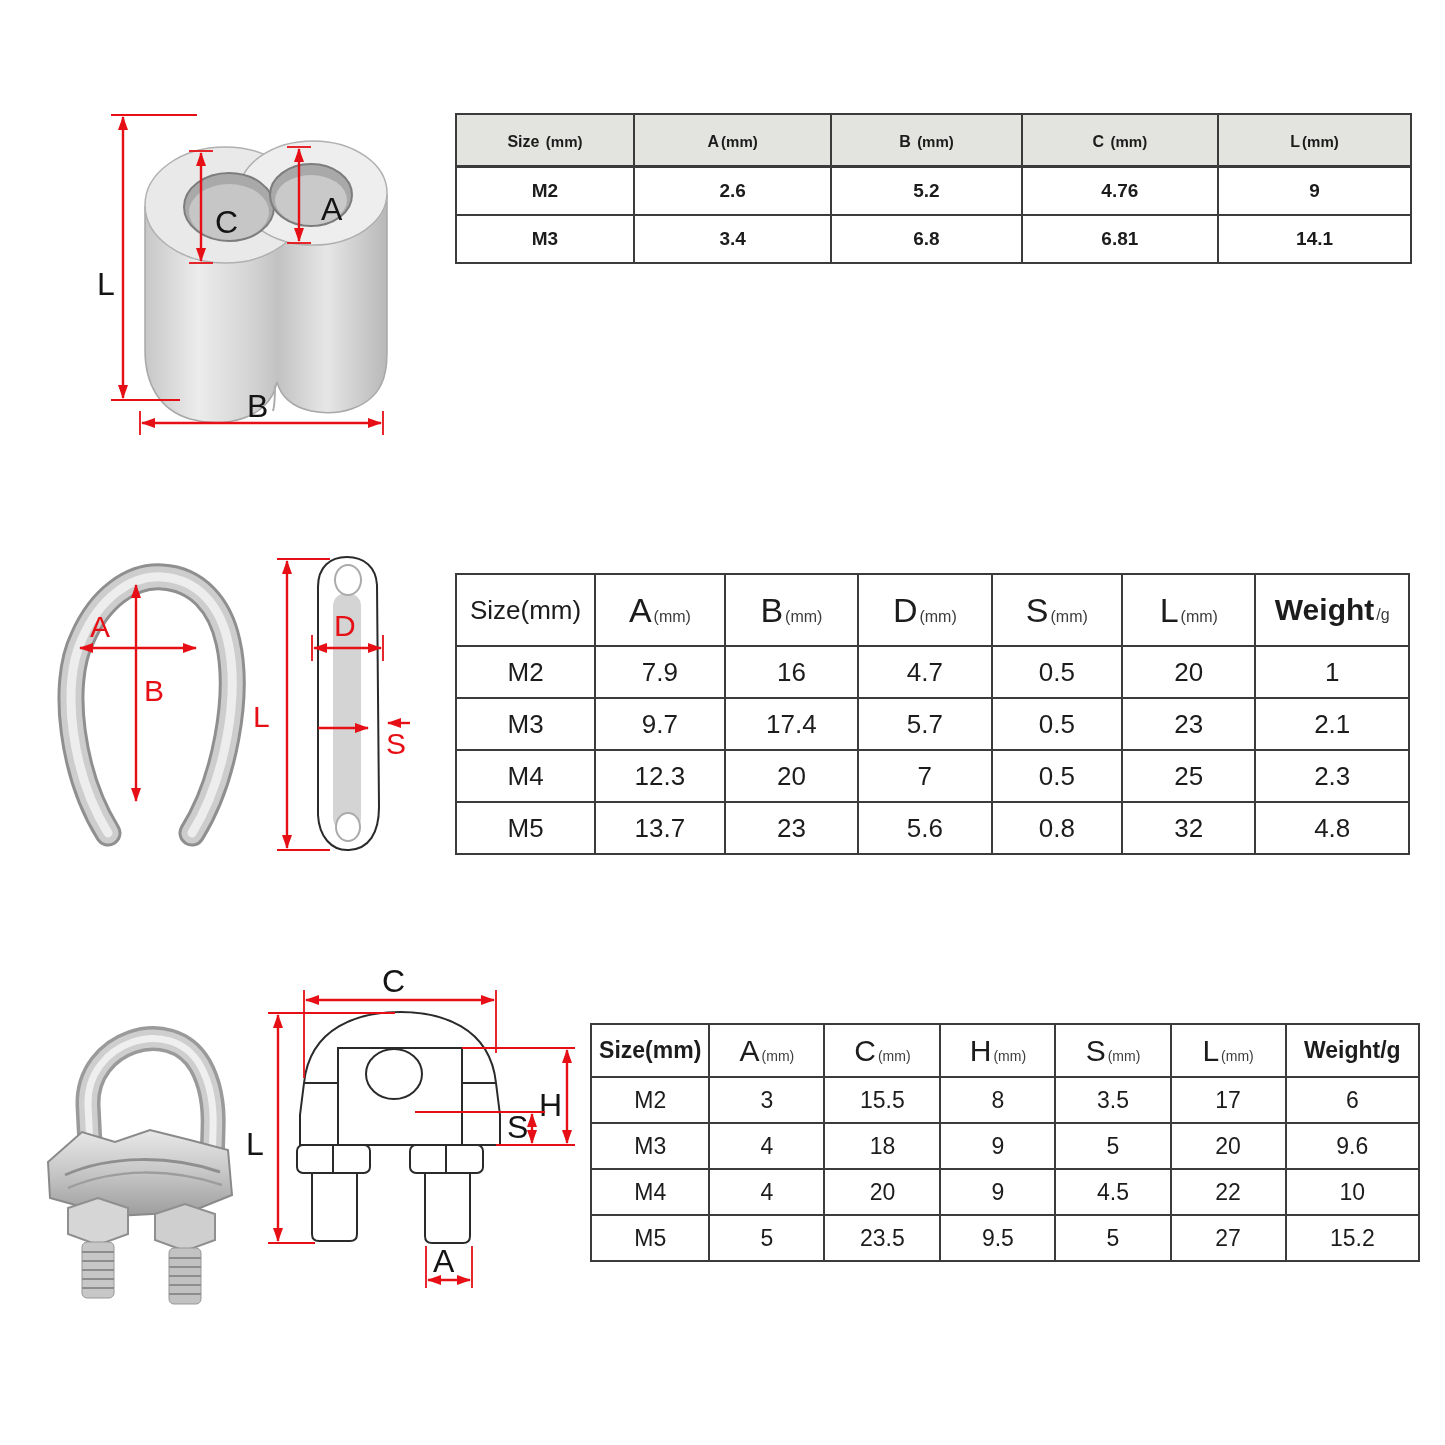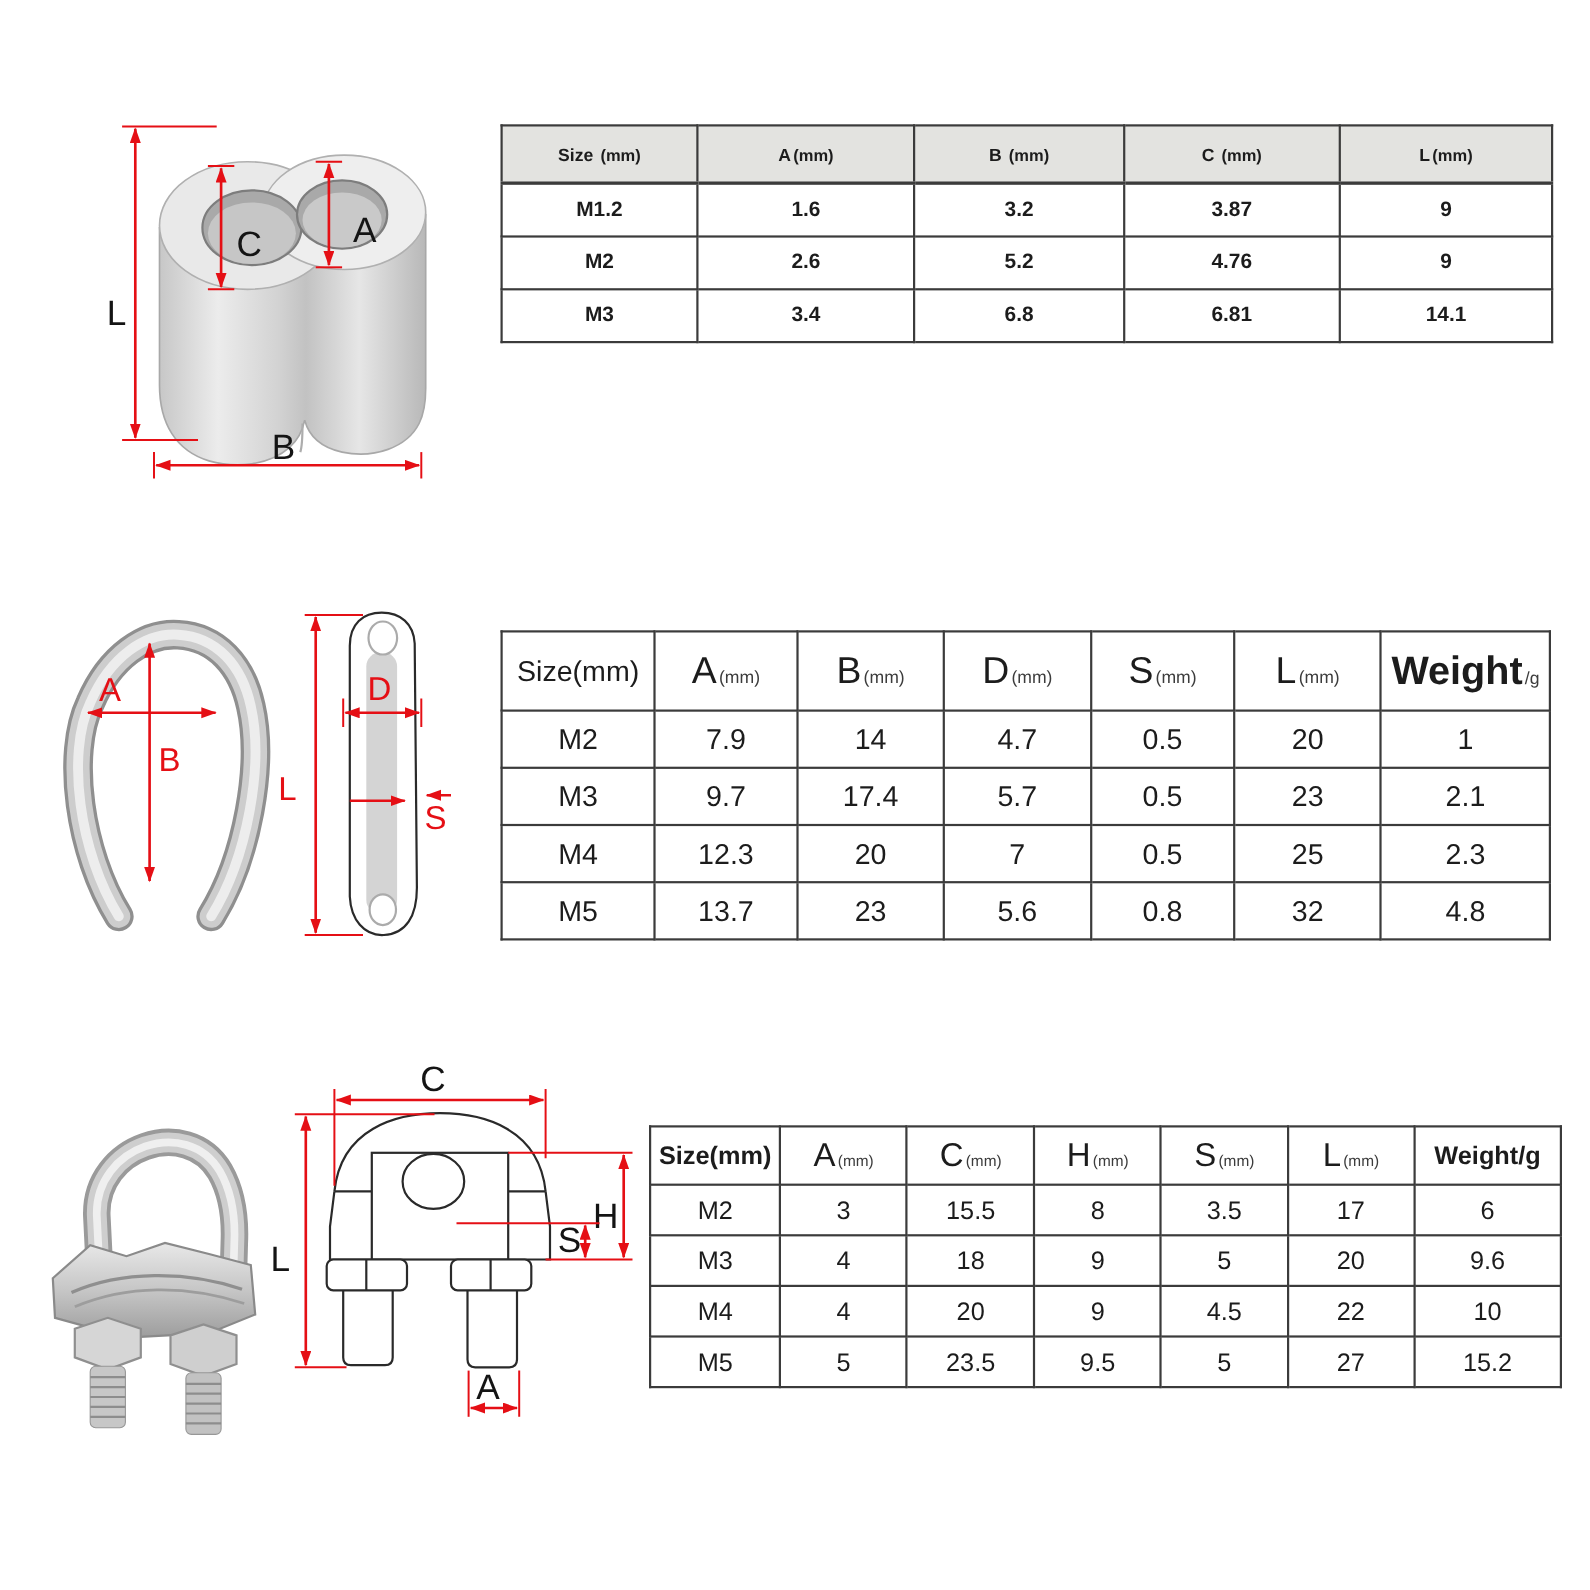--- a/index.html
+++ b/index.html
@@ -14,21 +14,21 @@
 
   #table1{left:455px;top:113px;width:957px;}
   #table1 th{height:50px;background:#e3e3e0;font-weight:700;font-size:21px;border-bottom:3px solid #3b3b3b;}
   #table1 .hmain,#table1 .hmain.letter{font-size:16px;}
   #table1 .hsub{font-size:15px;font-weight:700;}
   #table1 td{height:46px;font-size:19px;font-weight:700;}
 
   #table2{left:455px;top:573px;width:955px;}
   #table2 th{height:70px;font-size:26px;font-weight:400;background:#fff;}
   #table2 .hmain.letter{font-size:34px;}
-  #table2 th.b .hmain{font-size:36px;}
+  #table2 th.b .hmain{font-size:30px;}
   #table2 .hsub{font-size:16px;color:#3c3c3c;}
   #table2 td{height:50px;font-size:26px;font-weight:400;}
 
   #table3{left:590px;top:1023px;width:830px;}
   #table3 th{height:51px;font-size:23px;font-weight:400;background:#fff;}
   #table3 .hmain.letter{font-size:30px;}
   #table3 .hsub{font-size:14px;color:#3c3c3c;}
   #table3 td{height:44px;font-size:23px;}
 
   
@@ -220,27 +220,20 @@
         <tr>
           <th class="b"><span class="hmain">Size </span><span class="hsub">(mm)</span></th>
           <th class="b"><span class="hmain letter">A</span><span class="hsub">(mm)</span></th>
           <th class="b"><span class="hmain letter">B </span><span class="hsub">(mm)</span></th>
           <th class="b"><span class="hmain letter">C </span><span class="hsub">(mm)</span></th>
           <th class="b"><span class="hmain letter">L</span><span class="hsub">(mm)</span></th>
         </tr>
       </thead>
     <tbody>
         <tr>
-          <td>M1.2</td>
-          <td>1.6</td>
-          <td>3.2</td>
-          <td>3.87</td>
-          <td>9</td>
-        </tr>
-        <tr>
           <td>M2</td>
           <td>2.6</td>
           <td>5.2</td>
           <td>4.76</td>
           <td>9</td>
         </tr>
         <tr>
           <td>M3</td>
           <td>3.4</td>
           <td>6.8</td>
@@ -268,21 +261,21 @@
           <th><span class="hmain letter">D</span><span class="hsub">(mm)</span></th>
           <th><span class="hmain letter">S</span><span class="hsub">(mm)</span></th>
           <th><span class="hmain letter">L</span><span class="hsub">(mm)</span></th>
           <th class="b"><span class="hmain">Weight</span><span class="hsub">/g</span></th>
         </tr>
       </thead>
     <tbody>
         <tr>
           <td>M2</td>
           <td>7.9</td>
-          <td>14</td>
+          <td>16</td>
           <td>4.7</td>
           <td>0.5</td>
           <td>20</td>
           <td>1</td>
         </tr>
         <tr>
           <td>M3</td>
           <td>9.7</td>
           <td>17.4</td>
           <td>5.7</td>

